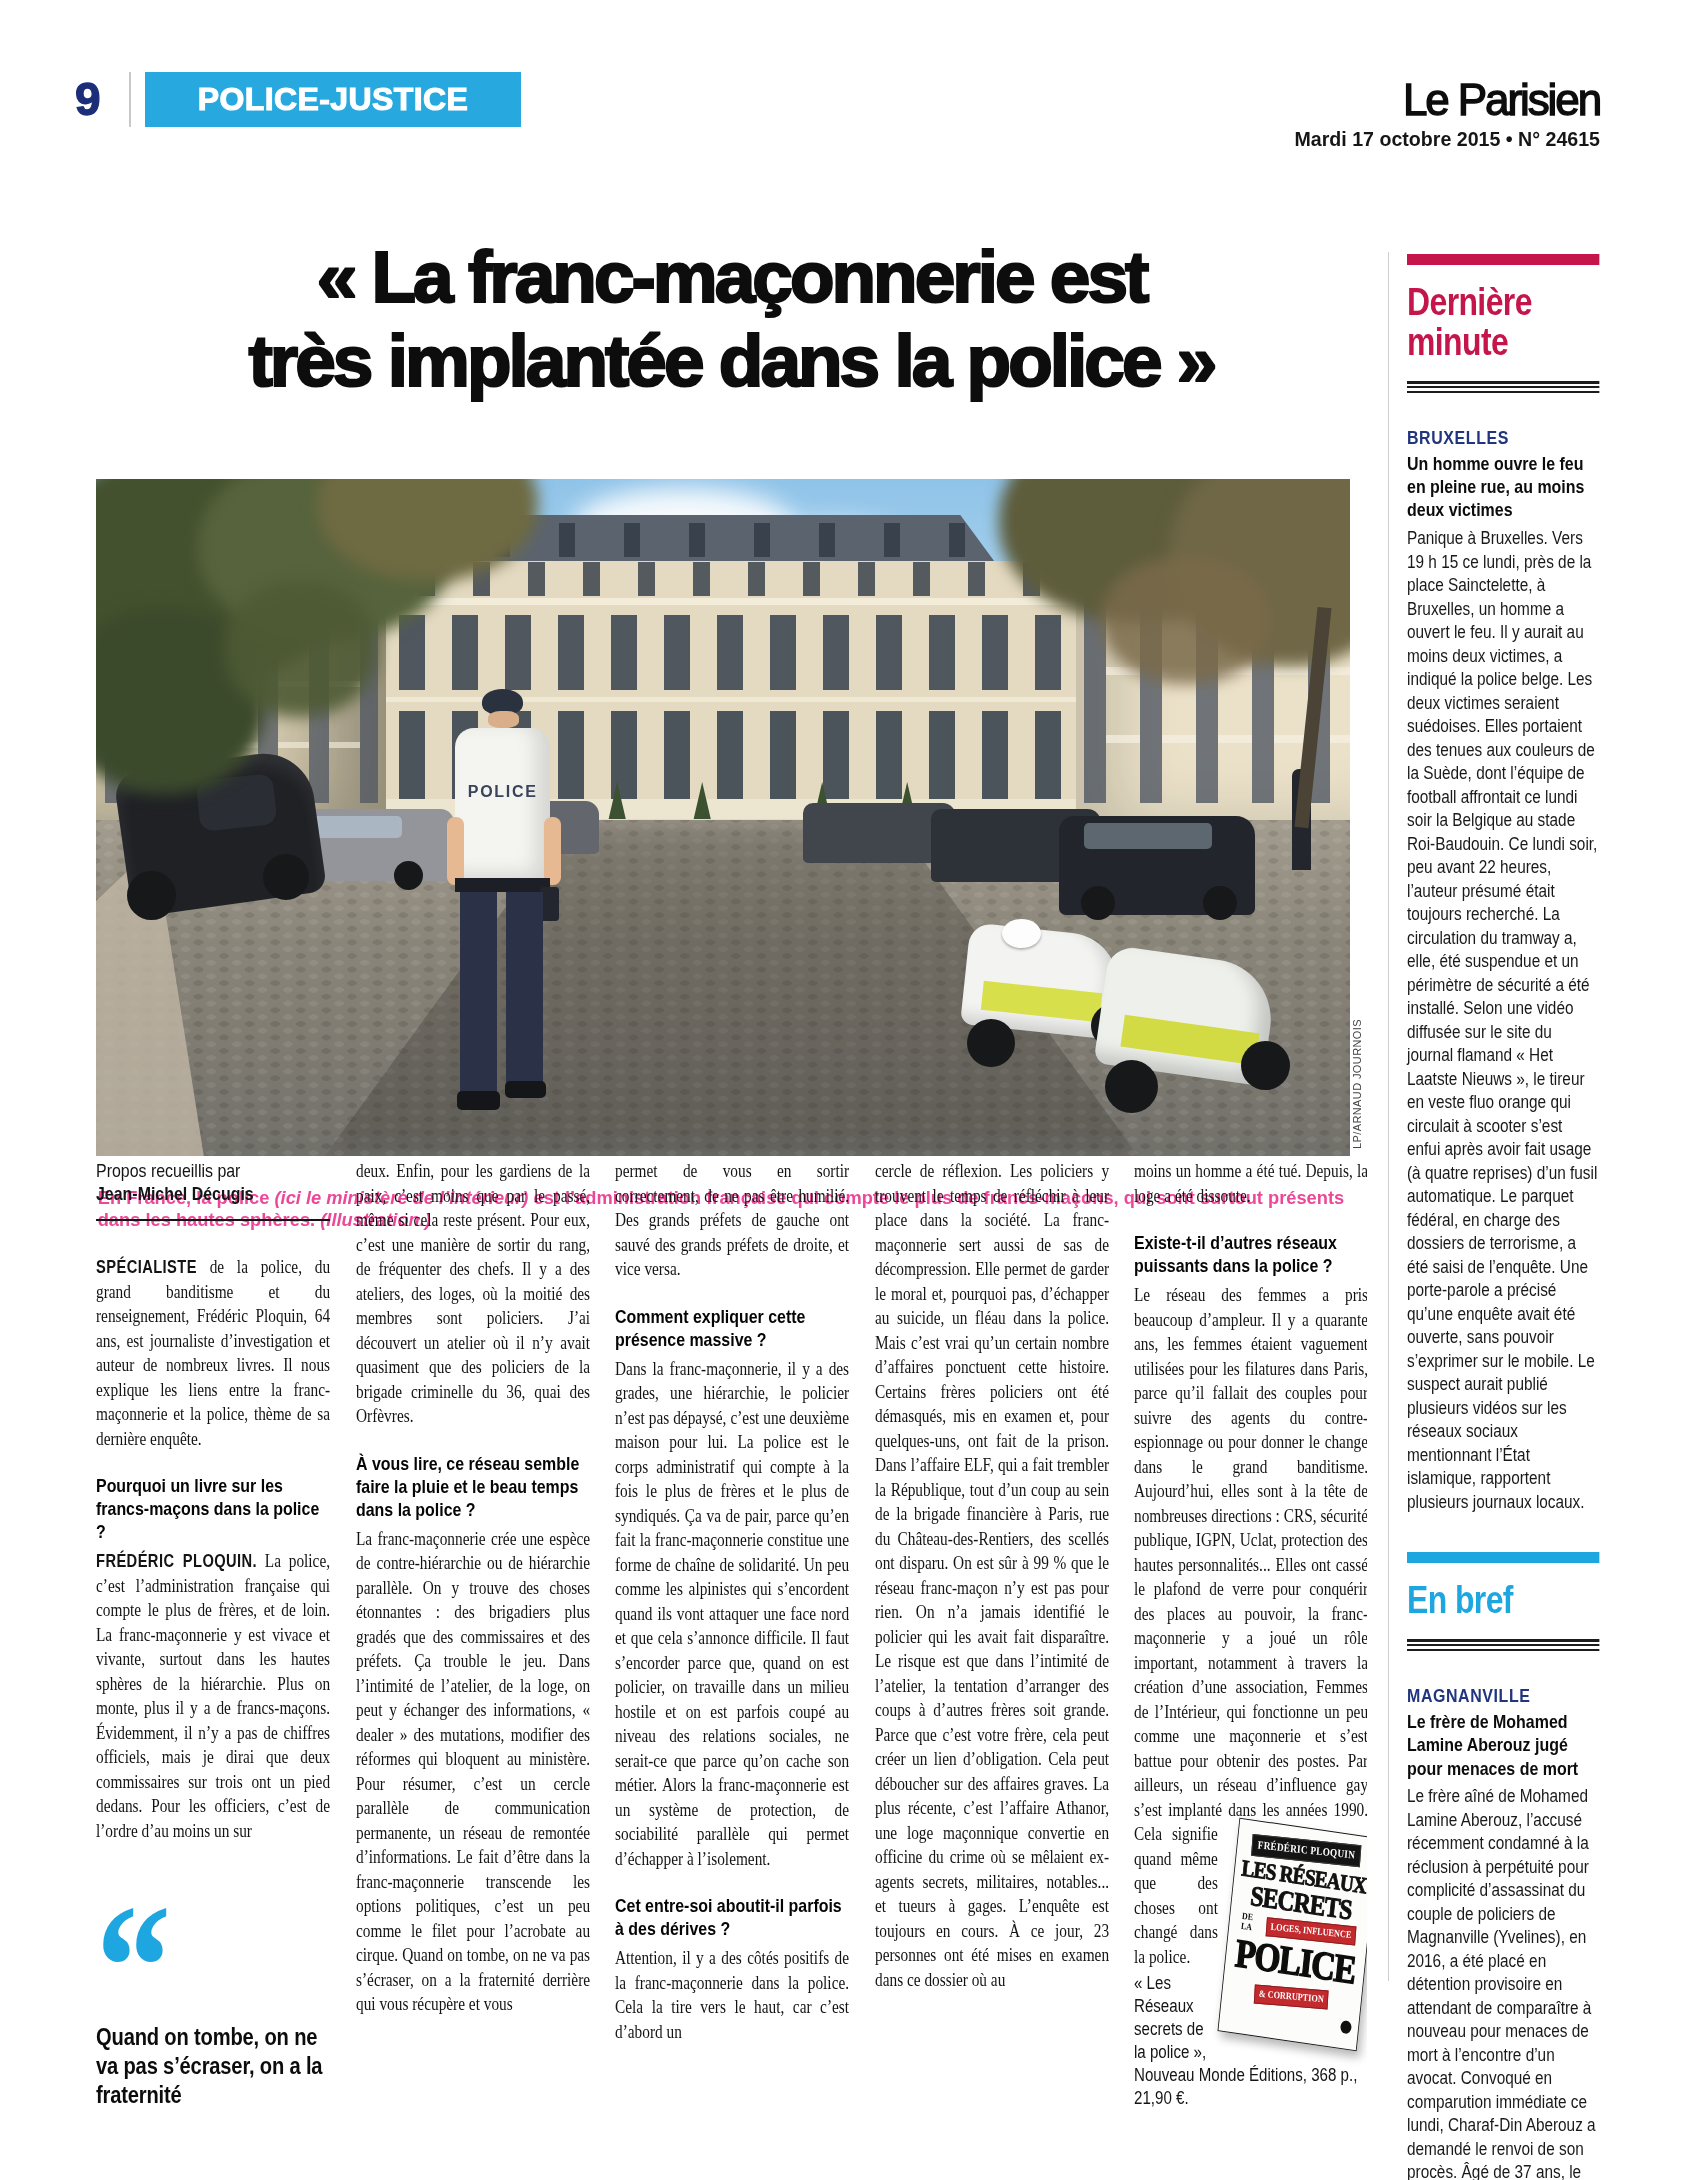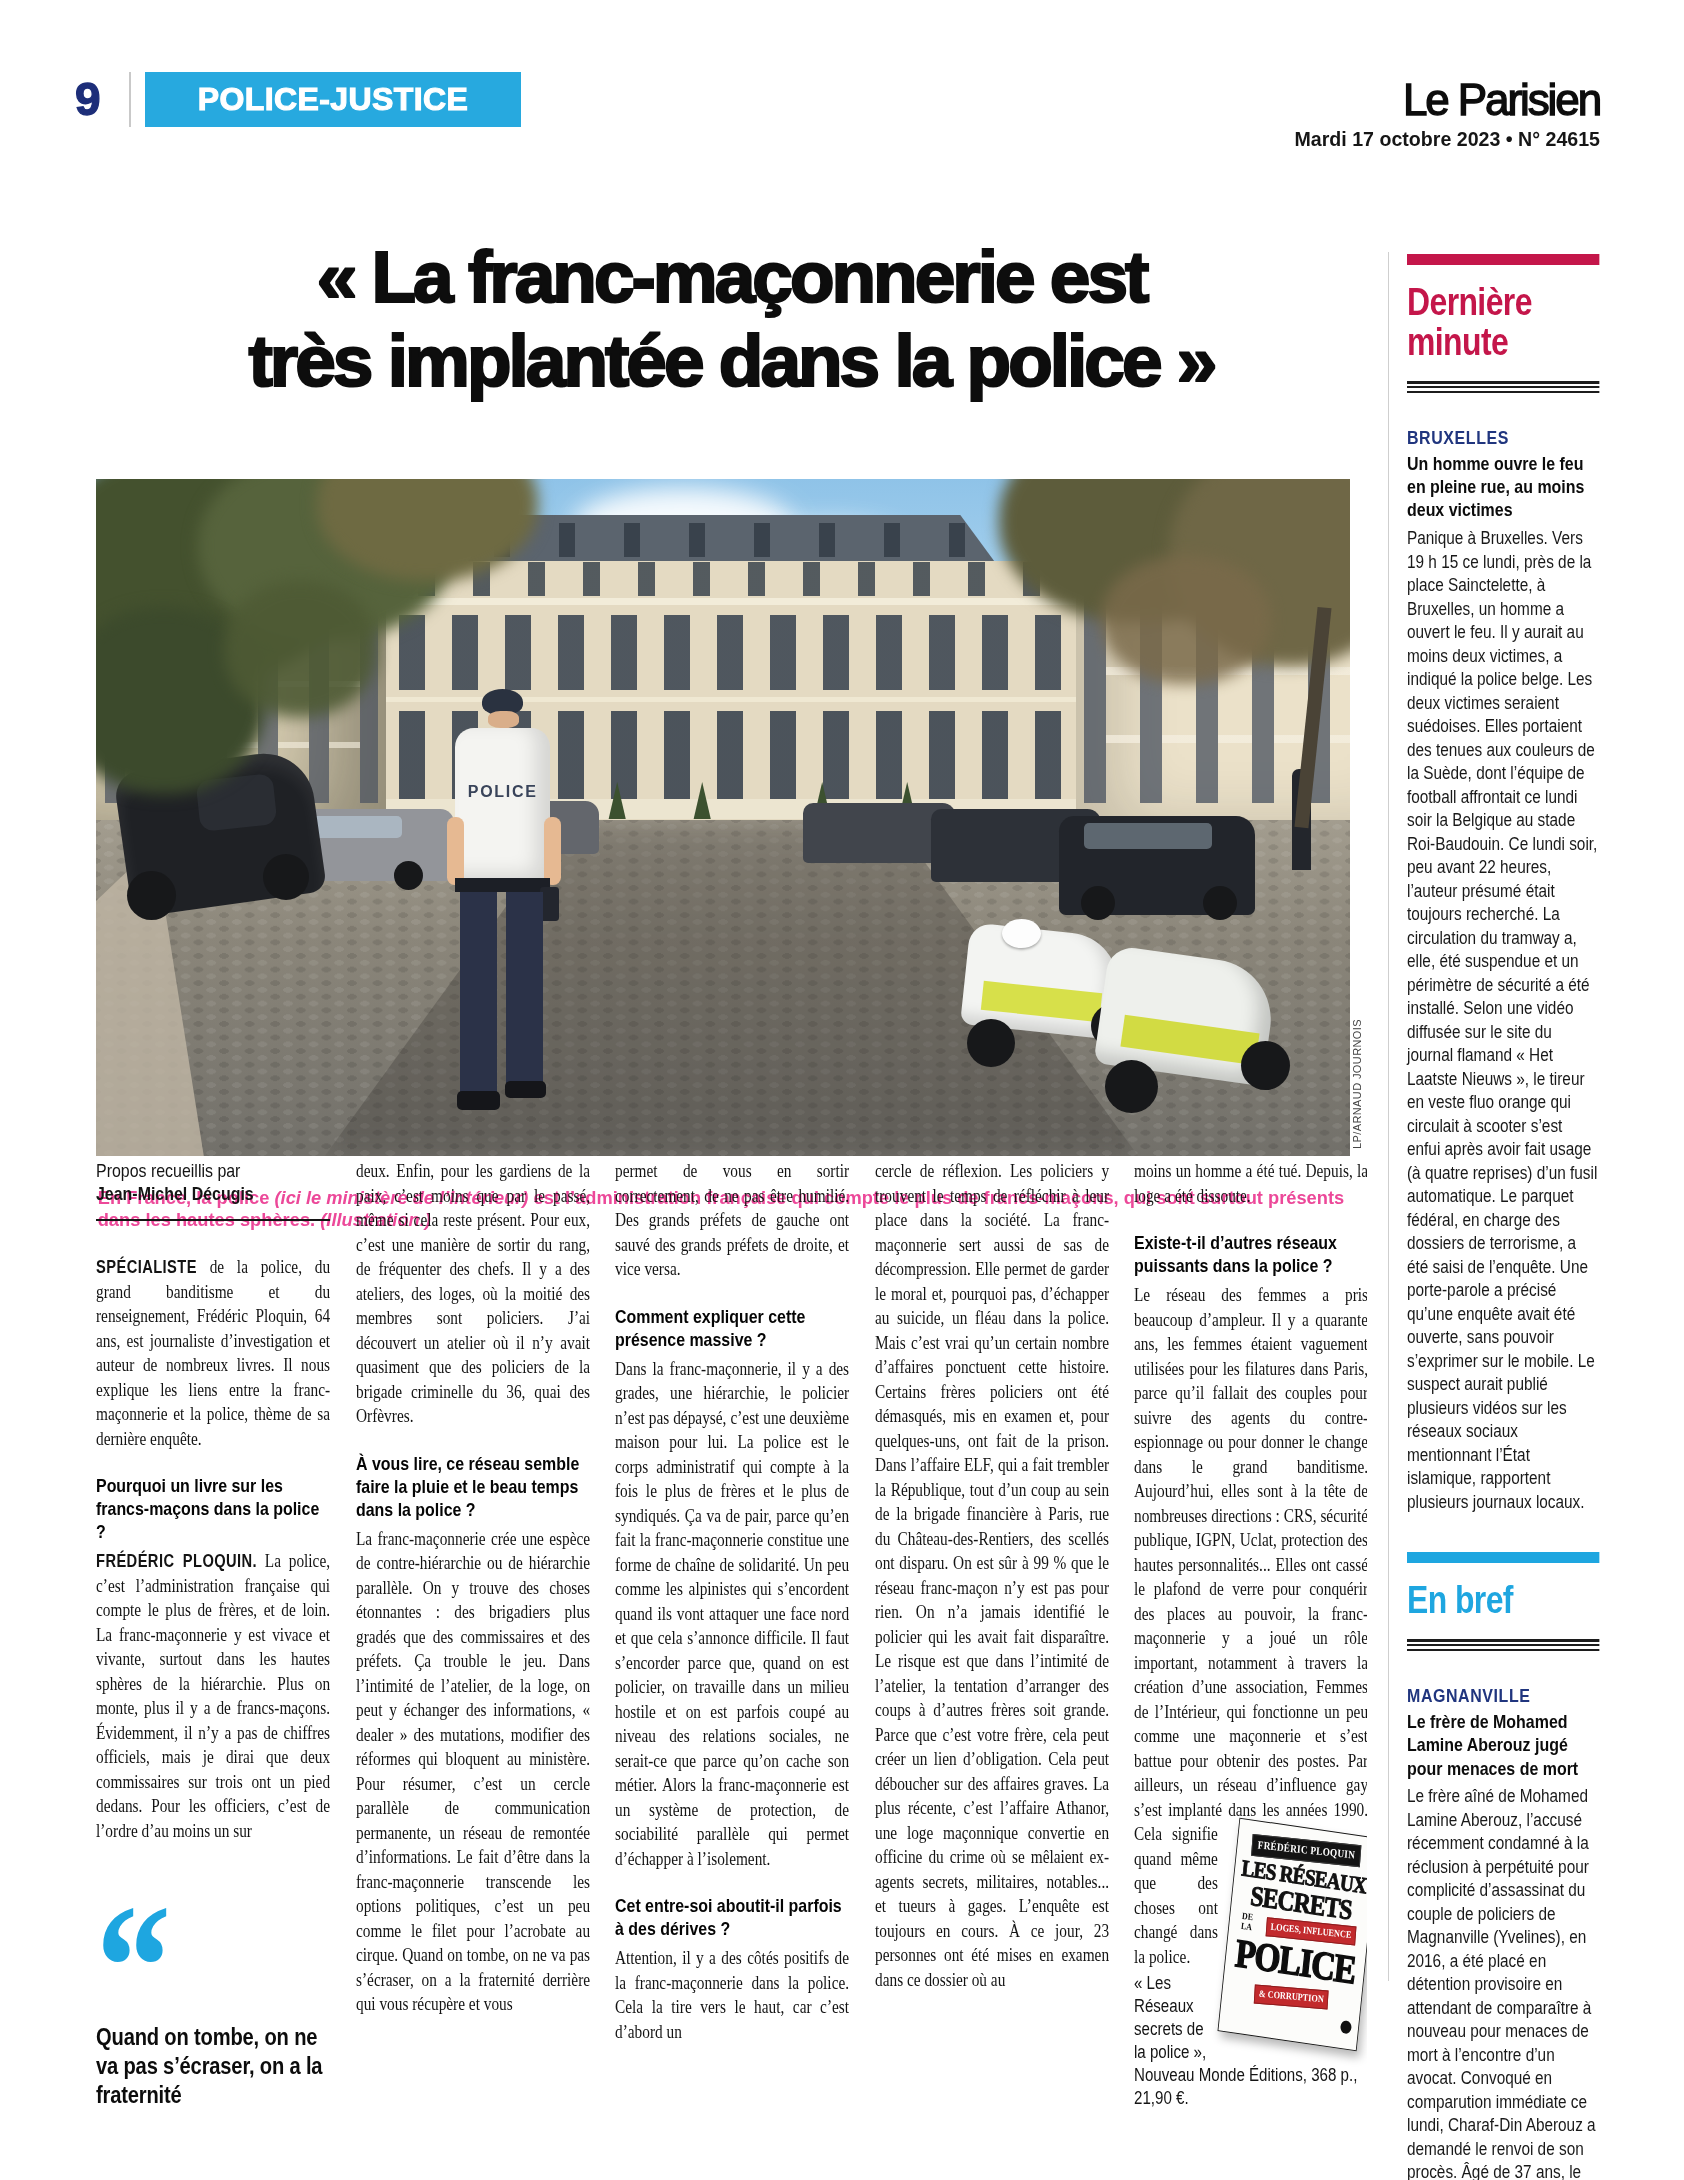--- a/index.html
+++ b/index.html
@@ -122,21 +122,21 @@
 </head>
 <body>
 
 <div data-name="page-header">
   <div class="page-num" data-name="page-number">9</div>
   <div class="pn-rule" data-name="header-divider"></div>
   <div class="section-box" data-name="section-banner">
     <span data-name="section-banner-label">POLICE-JUSTICE</span>
   </div>
   <div class="brand" data-name="brand-logo">Le Parisien</div>
-  <div class="dateline" data-name="dateline">Mardi 17 octobre 2023 • N° 24615</div>
+  <div class="dateline" data-name="dateline">Mardi 17 octobre 2015 • N° 24615</div>
 </div>
 
 <div class="main" data-name="main-article">
 
   <h1 class="headline" data-name="article-headline">
     <span style="display:block" data-name="headline-line1">« La franc-maçonnerie est</span>
     <span style="display:block" data-name="headline-line2">très implantée dans la police »</span>
   </h1>
 
 

